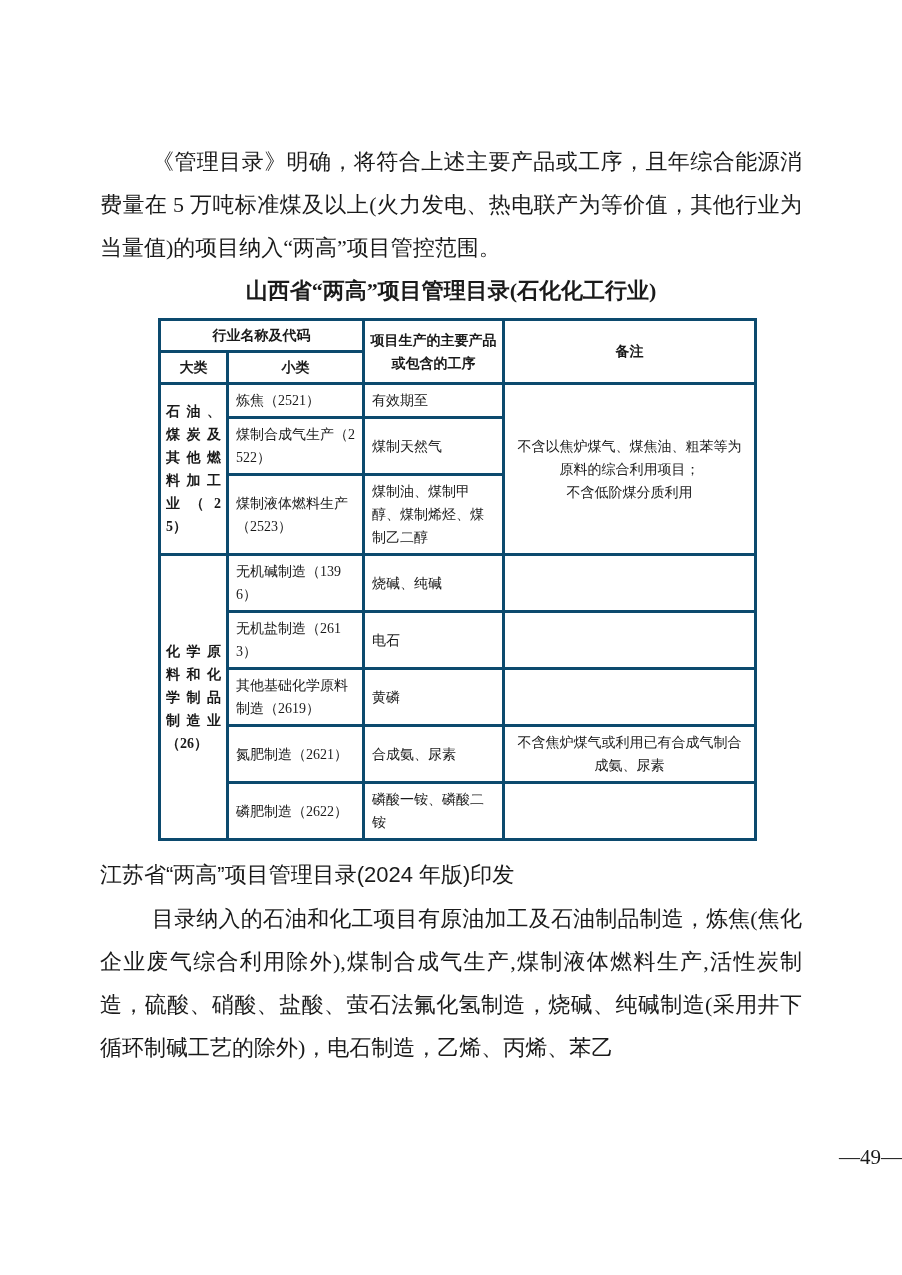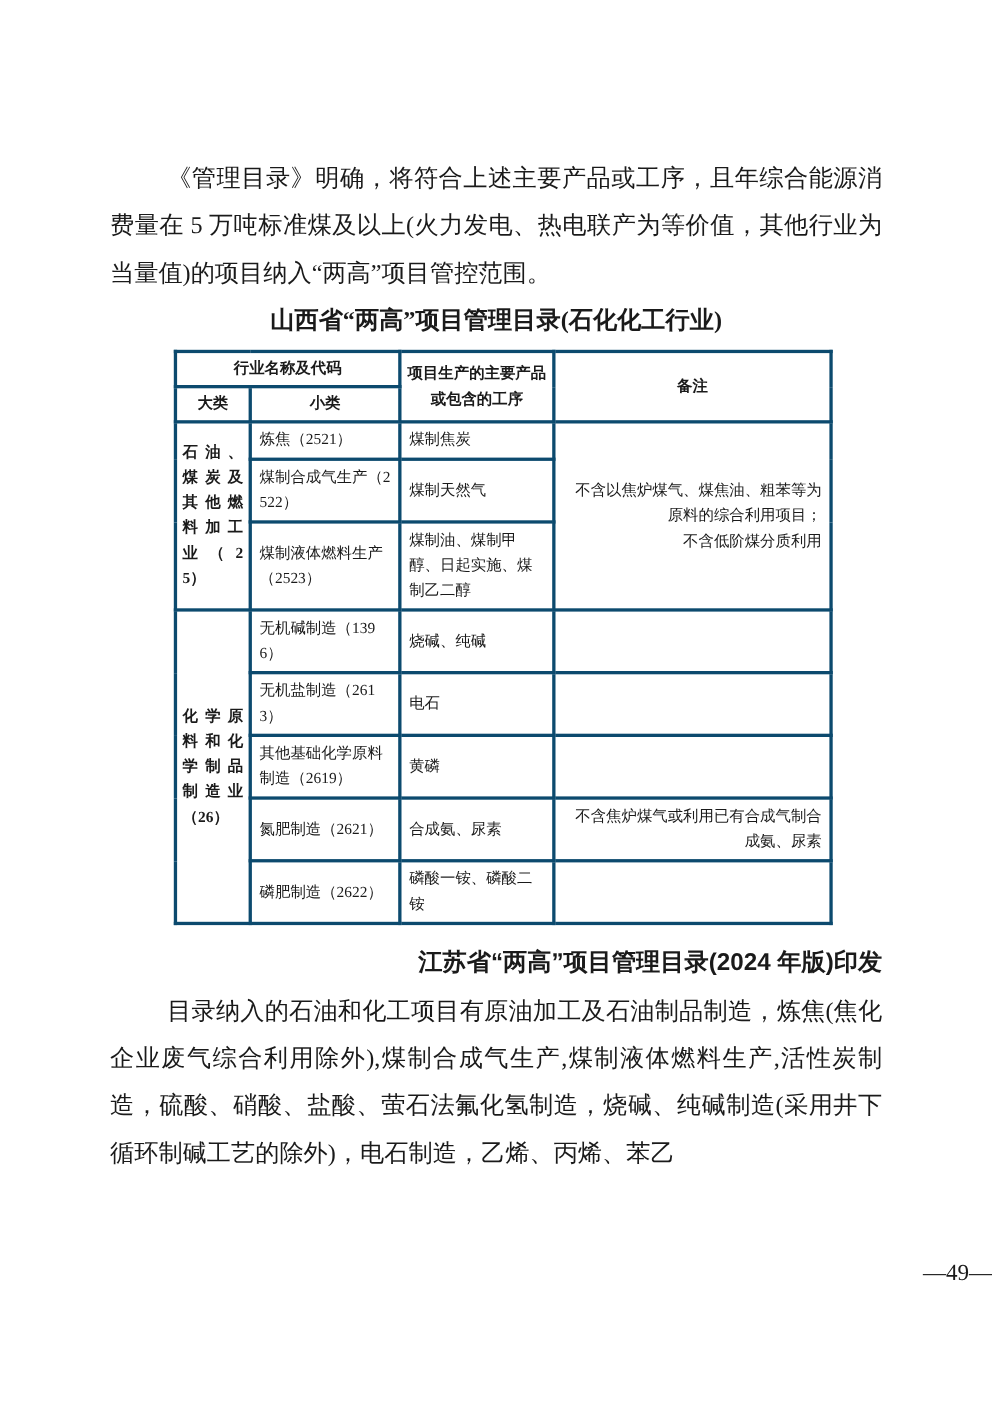--- a/index.html
+++ b/index.html
@@ -65,30 +65,30 @@
   table.catalog td.major {
     text-align: justify;
     padding: 3px 5px;
     font-weight: bold;
   }
   table.catalog td.minor,
   table.catalog td.products {
     text-align: left;
   }
   table.catalog td.remark {
-    text-align: right;
+    text-align: center;
     white-space: pre-line;
   }
   .section-heading {
     margin: 12px 0 0 0;
     font-size: 22px;
     line-height: 44px;
-    font-weight: bold;
+    font-weight: normal;
     font-family: "Liberation Sans", "DejaVu Sans", sans-serif;
-    text-align: right;
+    text-align: left;
   }
   .page-number {
     position: absolute;
     left: 0;
     top: 1142px;
     width: 902px;
     text-align: right;
     font-size: 21px;
     line-height: 30px;
   }
@@ -118,31 +118,31 @@
         </tr>
         <tr>
           <th>大类</th>
           <th>小类</th>
         </tr>
       </thead>
       <tbody>
           <tr>
             <td rowspan="3" class="major">石油、煤炭及其他燃料加工业（25）</td>
             <td class="minor">炼焦（2521）</td>
-            <td class="products">煤制焦炭</td>
+            <td class="products">有效期至</td>
             <td rowspan="3" class="remark">不含以焦炉煤气、煤焦油、粗苯等为原料的综合利用项目；
 不含低阶煤分质利用</td>
           </tr>
           <tr>
             <td class="minor">煤制合成气生产（2522）</td>
             <td class="products">煤制天然气</td>
           </tr>
           <tr>
             <td class="minor">煤制液体燃料生产（2523）</td>
-            <td class="products">煤制油、煤制甲醇、日起实施、煤制乙二醇</td>
+            <td class="products">煤制油、煤制甲醇、煤制烯烃、煤制乙二醇</td>
           </tr>
           <tr>
             <td rowspan="5" class="major">化学原料和化学制品制造业（26）</td>
             <td class="minor">无机碱制造（1396）</td>
             <td class="products">烧碱、纯碱</td>
             <td class="remark"></td>
           </tr>
           <tr>
             <td class="minor">无机盐制造（2613）</td>
             <td class="products">电石</td>

